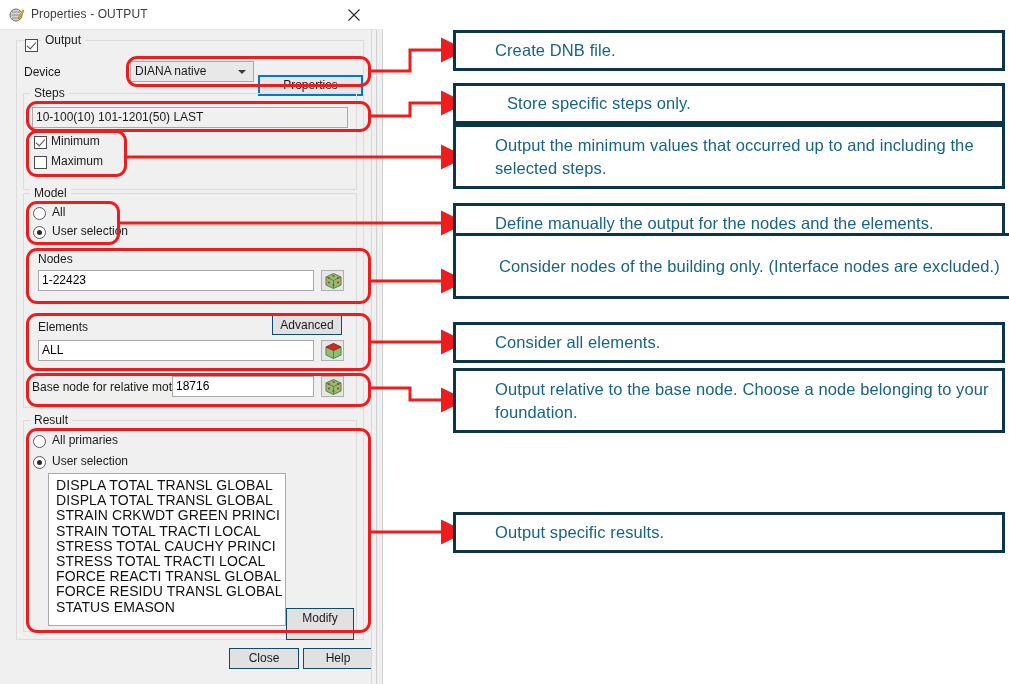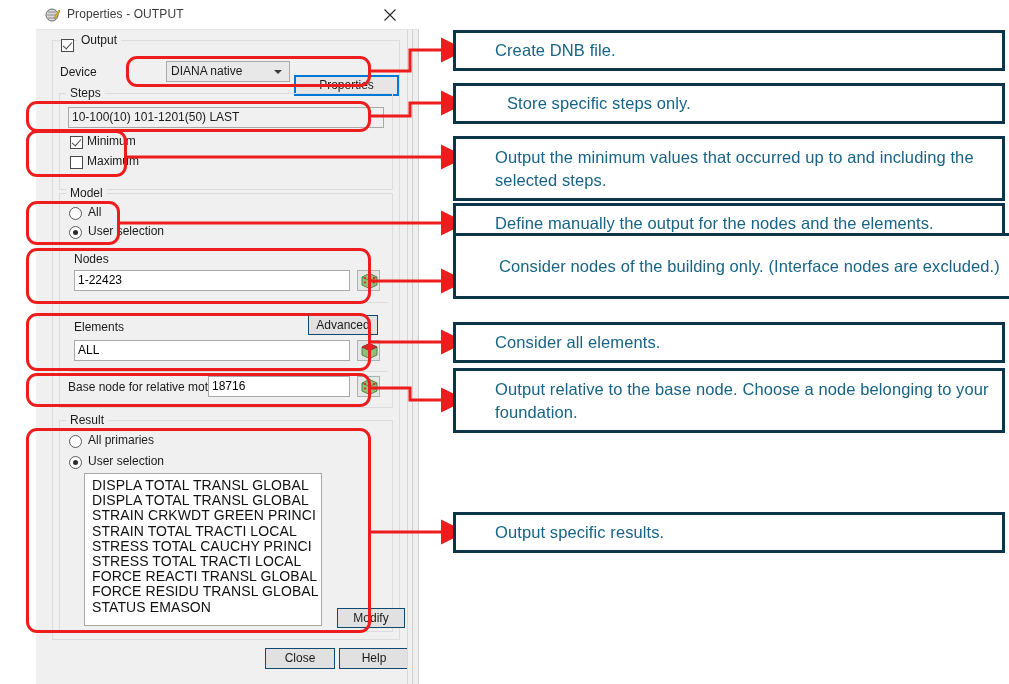--- a/index.html
+++ b/index.html
@@ -20,21 +20,20 @@
     position: absolute;
     left: 0;
     top: 0;
     width: 383px;
     height: 684px;
     background: #a3a3a3;
     border: 1px solid #c0c0c0;
     border-top: none;
     border-left: none;
     box-sizing: border-box;
-    margin-left: 36px;
   }
   #titlebar {
     position: absolute;
     left: 0; top: 0;
     width: 383px;
     height: 30px;
     background: #ffffff;
     border-bottom: 1px solid #e6e6e6;
     box-sizing: border-box;
   }
@@ -382,21 +381,21 @@
           <li>STRAIN CRKWDT GREEN PRINCI</li>
           <li>STRAIN TOTAL TRACTI LOCAL</li>
           <li>STRESS TOTAL CAUCHY PRINCI</li>
           <li>STRESS TOTAL TRACTI LOCAL</li>
           <li>FORCE REACTI TRANSL GLOBAL</li>
           <li>FORCE RESIDU TRANSL GLOBAL</li>
           <li>STATUS EMASON</li>
         </ul>
     </div>
 
-    <div class="btn" style="left:301px; top:578px; width:68px; height:20px; line-height:18px;">Modify</div>
+    <div class="btn" style="left:286px; top:578px; width:68px; height:32px; line-height:18px;">Modify</div>
 
     <div class="btn" style="left:229px; top:618px; width:70px; height:21px; line-height:19px;">Close</div>
     <div class="btn" style="left:303px; top:618px; width:70px; height:21px; line-height:19px;">Help</div>
 
   </div>
 
   <div id="right-rail">
     <div id="right-rail-inner"></div>
   </div>
 </div>
@@ -437,21 +436,21 @@
 </svg>
 
 <div class="callout" style="left:453px; top:30px; width:552px; height:41px;">
   <span>Create DNB file.</span>
 </div>
 
 <div class="callout" style="left:453px; top:83px; width:552px; height:41px;padding-left:24px;">
   <span>Store specific steps only.</span>
 </div>
 
-<div class="callout" style="left:453px; top:136px; width:552px; height:65px;">
+<div class="callout" style="left:453px; top:124px; width:552px; height:65px;">
   <span>Output the minimum values that occurred up to and including the selected steps.</span>
 </div>
 
 <div class="callout" style="left:453px; top:203px; width:552px; height:40px;">
   <span>Define manually the output for the nodes and the elements.</span>
 </div>
 
 <div class="callout" style="left:453px; top:233px; width:588px; height:66px;padding-left:16px;">
   <span>Consider nodes of the building only. (Interface nodes are excluded.)</span>
 </div>

